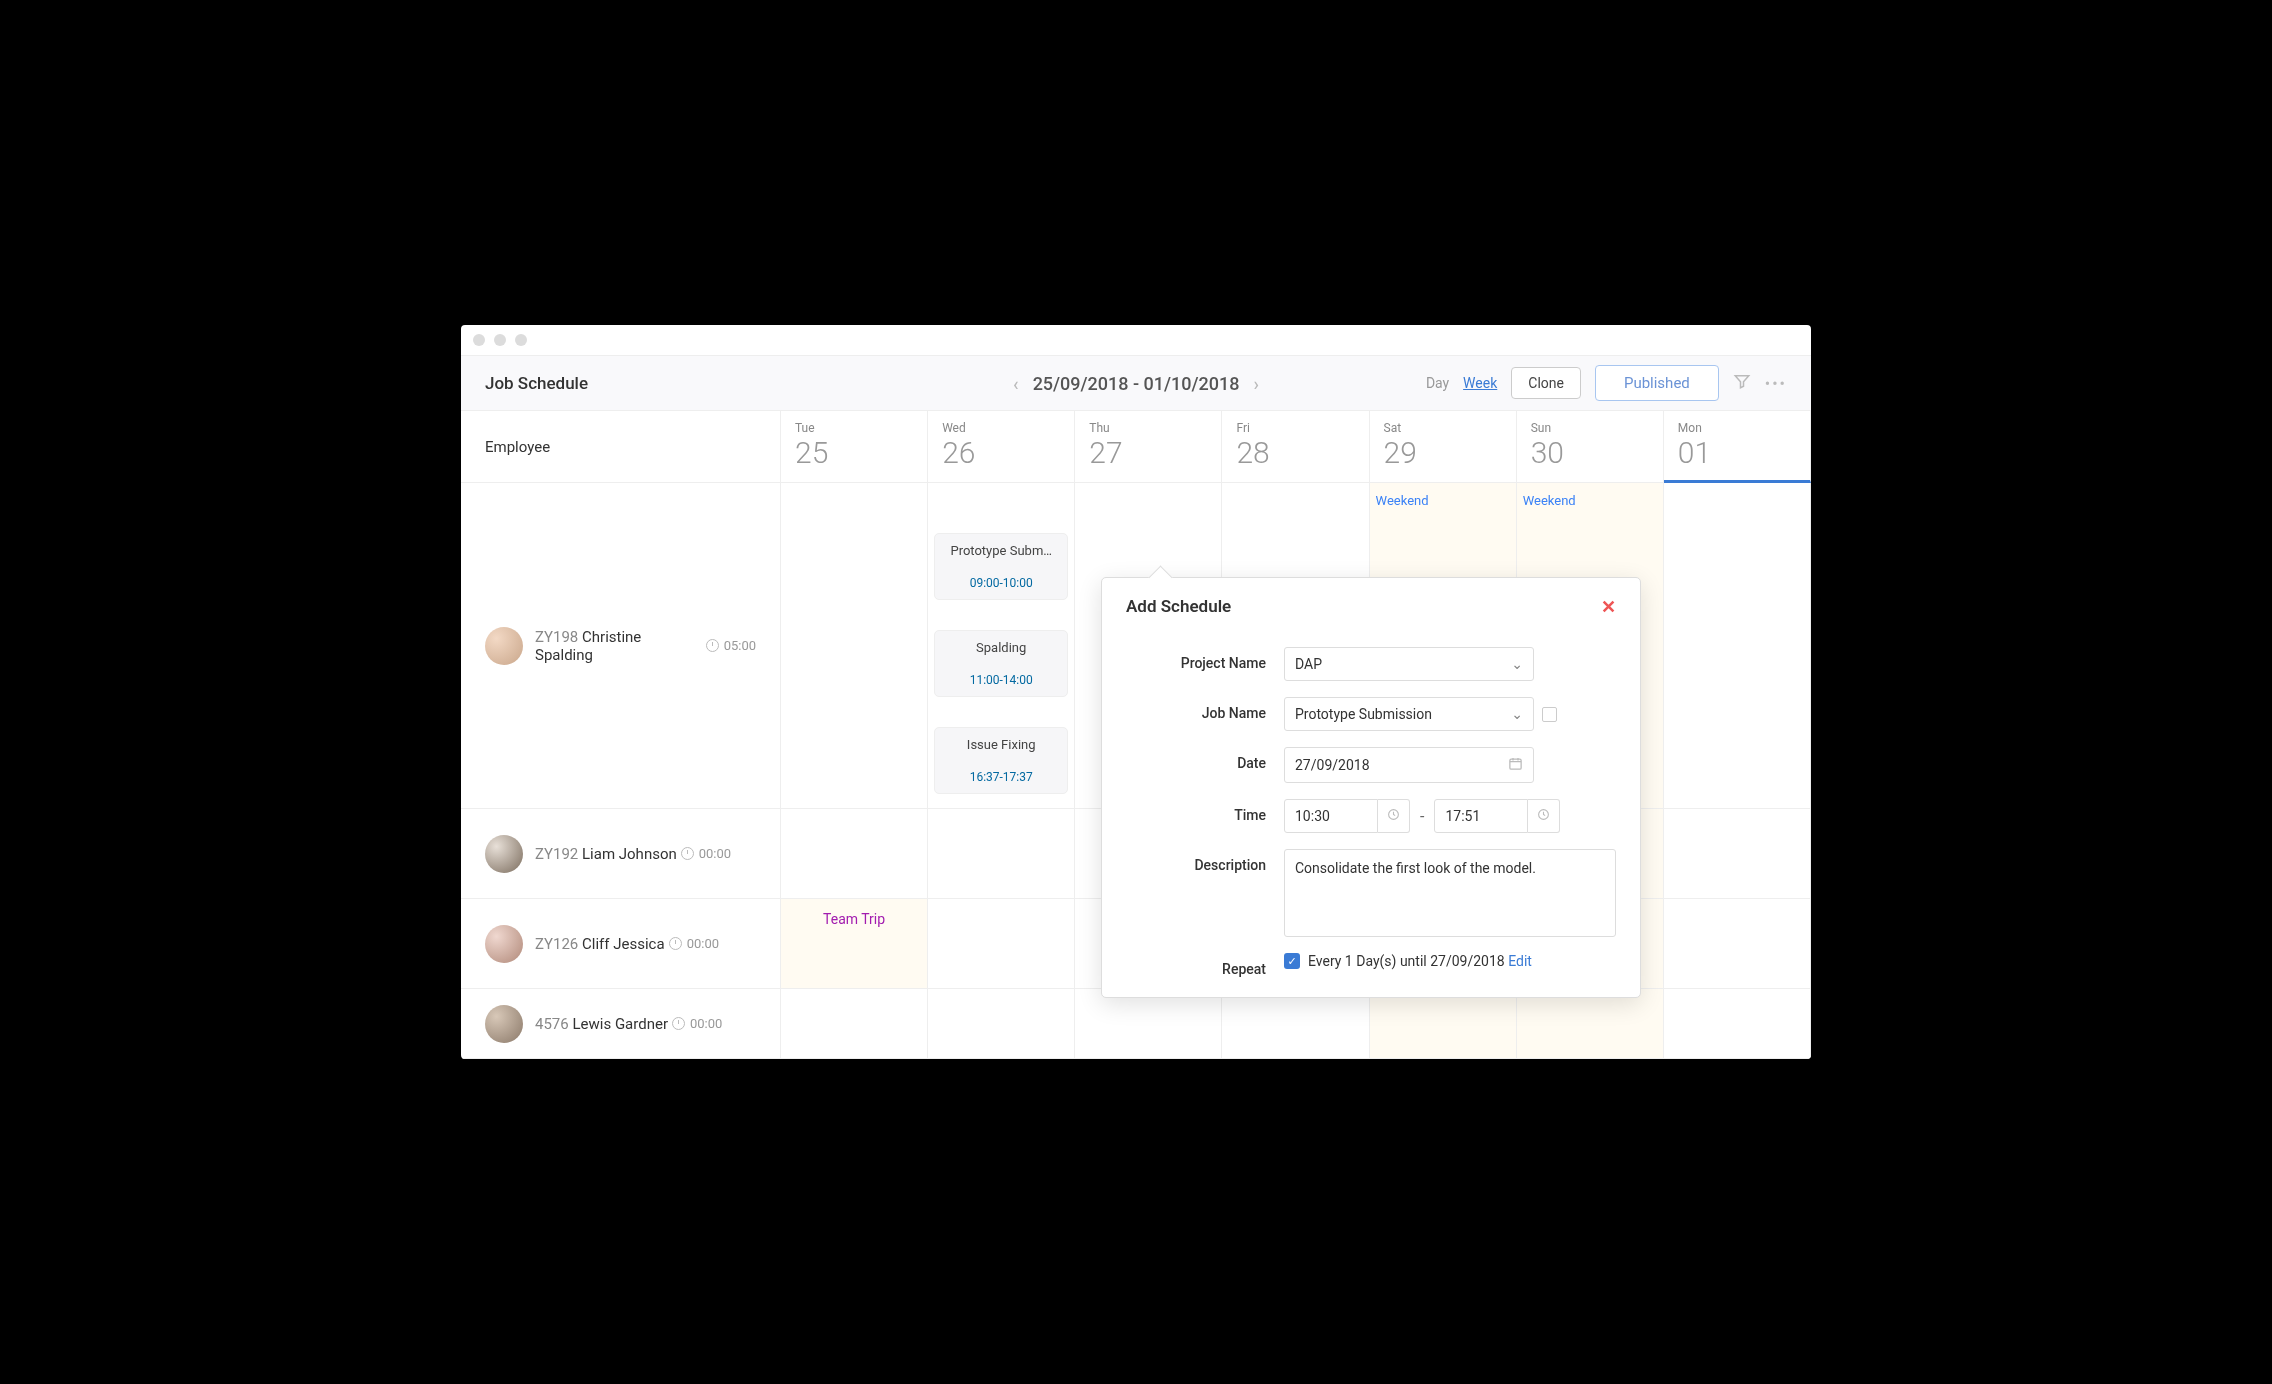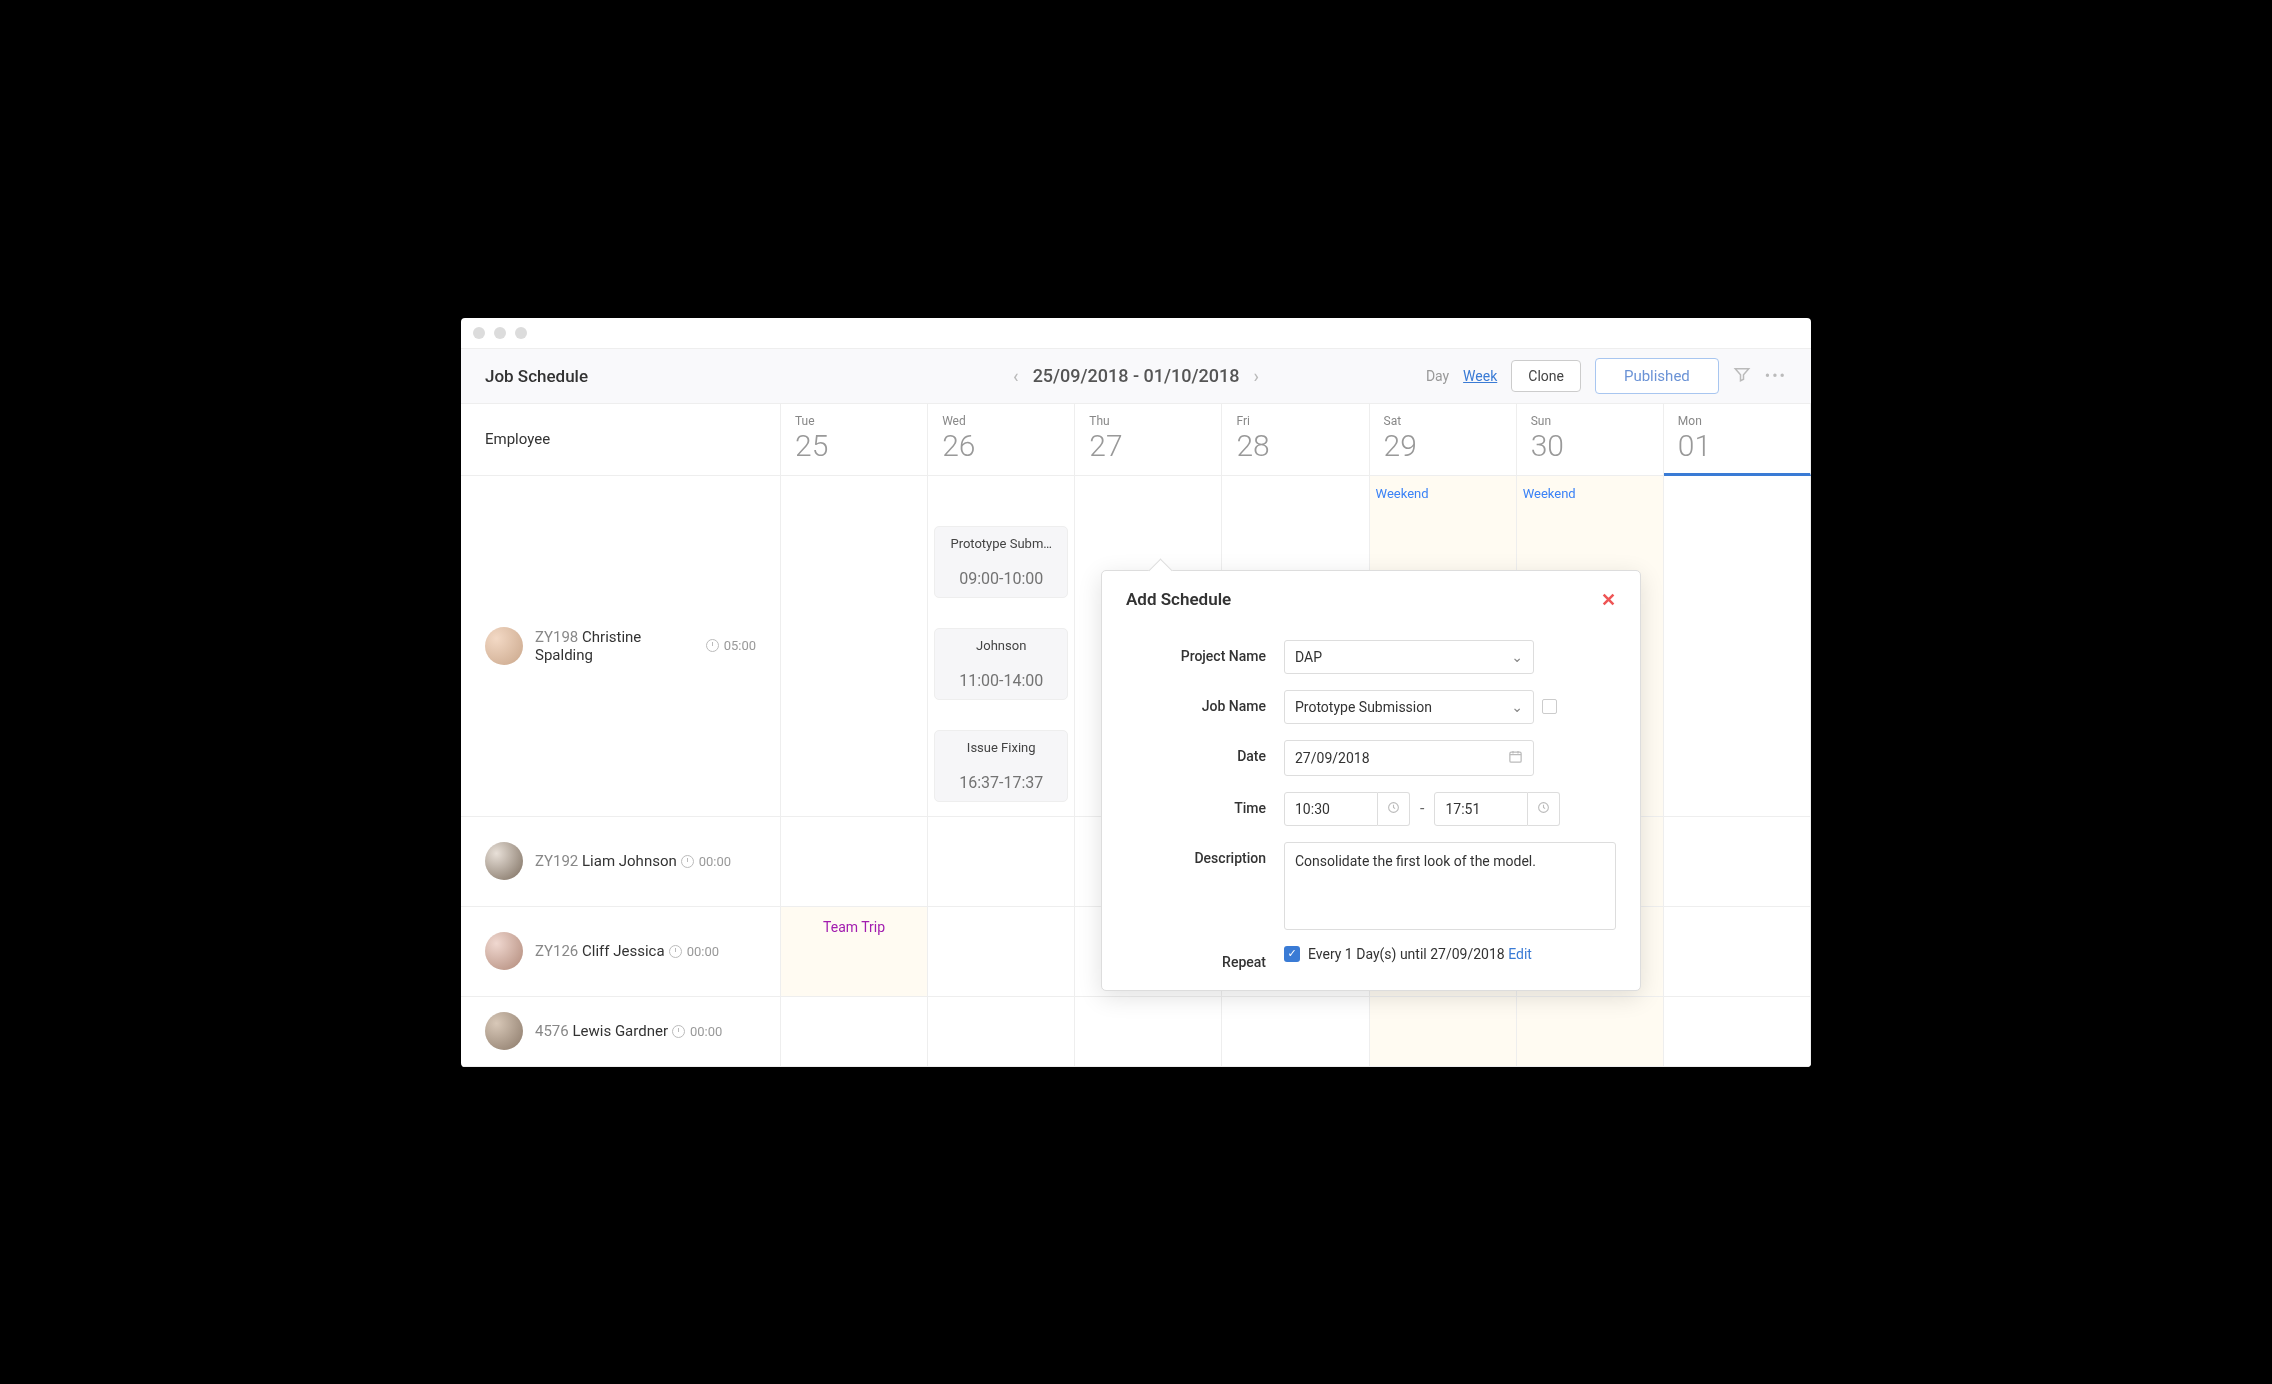--- a/index.html
+++ b/index.html
@@ -35,21 +35,21 @@
 .emp-name { font-size: 15px; color: #333; }
 .emp-name .code { color: #888; }
 .emp-hours { font-size: 13px; color: #999; display: flex; align-items: center; gap: 5px; }
 .clock { width: 13px; height: 13px; border: 1.2px solid #bbb; border-radius: 50%; position: relative; display:inline-block; }
 .clock::after { content:''; position:absolute; left:48%; top:20%; width:1px; height:4px; background:#bbb; }
 .day-cell { border-right: 1px solid #eee; border-bottom: 1px solid #eee; position: relative; padding: 6px; }
 .weekend { background: #fffbf2; }
 .weekend-label { font-size: 13px; color: #3b82f6; padding-top: 4px; }
 .task { background: #f6f6f8; border: 1px solid #eee; border-radius: 5px; padding: 9px 8px; margin-bottom: 8px; text-align: center; }
 .task-title { font-size: 13px; color: #444; white-space: nowrap; overflow: hidden; text-overflow: ellipsis; }
-.task-time { font-size: 16px; color: #737373; margin-top: 18px; }
+.task-time { font-size: 12px; color: #0369a1; margin-top: 18px; }
 .team-trip { background:#fffbf2; font-size:14px; color:#a21caf; text-align:center; padding-top: 12px; }
 .popover { position: absolute; top: 252px; left: 640px; width: 540px; background: #fff; border: 1px solid #ddd; border-radius: 5px; box-shadow: 0 6px 24px rgba(0,0,0,0.12); z-index: 20; }
 .popover::before { content:''; position:absolute; top:-9px; left:50px; width:16px; height:16px; background:#fff; border-left:1px solid #ddd; border-top:1px solid #ddd; transform:rotate(45deg); }
 .pop-head { display:flex; justify-content: space-between; align-items:flex-start; padding: 18px 24px 8px; }
 .pop-title { font-size: 17px; font-weight: 600; color: #333; }
 .pop-close { color:#e55; cursor:pointer; font-size:18px; font-weight: bold; }
 .form { padding: 6px 24px 4px; }
 .form-row { display:flex; align-items:flex-start; margin: 16px 0; gap: 18px; }
 .form-label { width: 140px; text-align: right; font-size: 14px; color: #333; padding-top: 8px; font-weight: 500; }
 .form-ctrl { flex: 1; display:flex; align-items:center; gap: 8px; }
@@ -144,21 +144,21 @@
           </div>
       </div>
     </div>
     <div class="day-cell"></div>
     <div class="day-cell" style="padding-top:50px;">
       <div class="task">
           <div class="task-title">Prototype Subm…</div>
           <div class="task-time">09:00-10:00</div>
         </div>
       <div class="task" style="margin-top:30px;">
-          <div class="task-title">Johnson</div>
+          <div class="task-title">Spalding</div>
           <div class="task-time">11:00-14:00</div>
         </div>
       <div class="task" style="margin-top:30px;">
           <div class="task-title">Issue Fixing</div>
           <div class="task-time">16:37-17:37</div>
         </div>
     </div>
     <div class="day-cell"></div>
     <div class="day-cell"></div>
     <div class="day-cell weekend">

